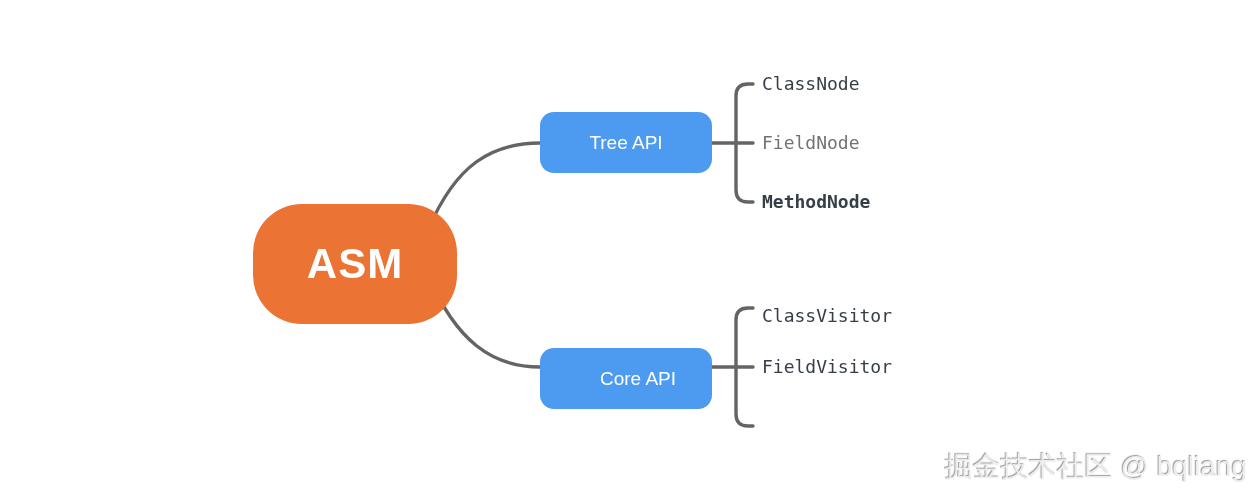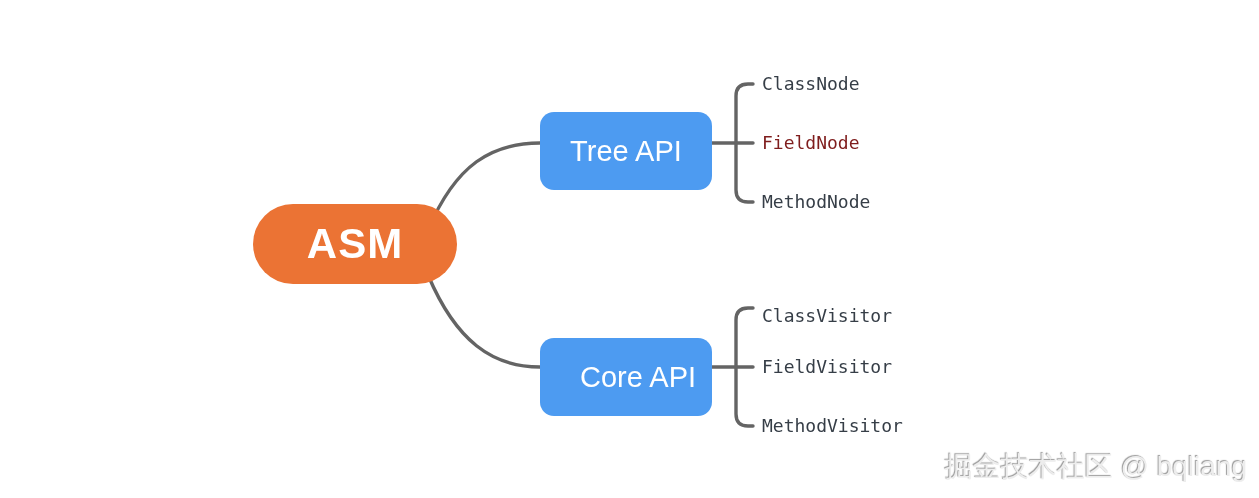--- a/index.html
+++ b/index.html
@@ -29,38 +29,38 @@
     display: flex;
     align-items: center;
     justify-content: center;
     color: #ffffff;
     box-sizing: border-box;
   }
   .node-root {
     left: 253px;
     top: 204px;
     width: 204px;
-    height: 80px;
+    height: 120px;
     border-radius: 49px;
     background: #EB7334;
     font-size: 42px;
     font-weight: 600;
     letter-spacing: 1px;
   }
   .node-branch {
     left: 540px;
     width: 172px;
-    height: 78px;
+    height: 61px;
     border-radius: 14px;
     background: #4D9BF1;
-    font-size: 29px;
+    font-size: 19px;
     font-weight: 500;
   }
   .node-branch-tree { top: 112px; }
-  .node-branch-core { top: 338px; padding-left: 24px; }
+  .node-branch-core { top: 348px; padding-left: 24px; }
   .leaf {
     position: absolute;
     left: 762px;
     height: 32px;
     line-height: 32px;
     font-family: "DejaVu Sans Mono", "Liberation Mono", monospace;
     font-size: 18px;
     color: #363E47;
     white-space: nowrap;
   }
@@ -102,21 +102,20 @@
 
   <div class="node node-branch node-branch-tree" style="background: rgb(77, 155, 241);">
     <span>Tree API</span>
   </div>
 
   <div class="node node-branch node-branch-core" style="background: rgb(77, 155, 241);">
     <span>Core API</span>
   </div>
 
   <div class="leaf leaf-1" style="color: rgb(54, 62, 71);">ClassNode</div>
-  <div class="leaf leaf-2" style="color: #7f1d1d; text-align: center;">FieldNode</div>
-  <div class="leaf leaf-3" style="color: rgb(54, 62, 71);">MethodNode</div>
+  <div class="leaf leaf-2" style="color: #737373; text-align: center;">FieldNode</div>
+  <div class="leaf leaf-3" style="color: rgb(54, 62, 71); font-weight: bold;">MethodNode</div>
   <div class="leaf leaf-4" style="color: rgb(54, 62, 71); margin-top: 8px;">ClassVisitor</div>
   <div class="leaf leaf-5" style="color: rgb(54, 62, 71);">FieldVisitor</div>
-  <div class="leaf leaf-6" style="color: rgb(54, 62, 71);">MethodVisitor</div>
 
   <div class="watermark">掘金技术社区 @ bqliang</div>
 
 </div>
 
 </body></html>

